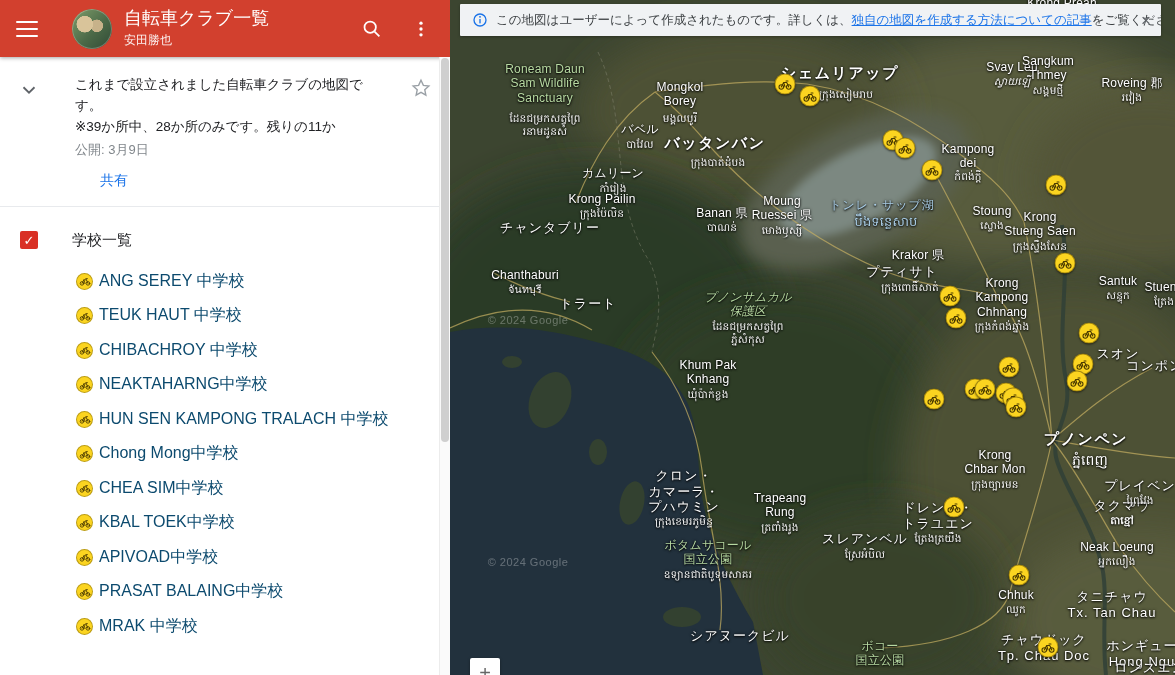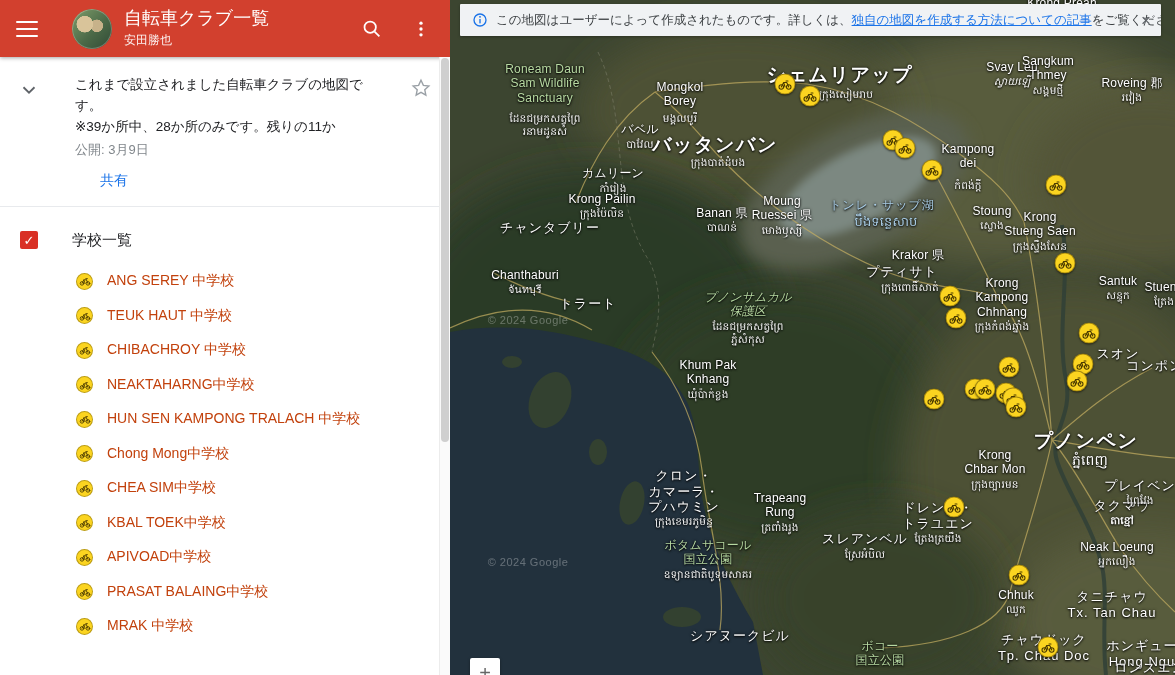--- a/index.html
+++ b/index.html
@@ -34,36 +34,36 @@
   .divider { border-top:1px solid #e8eaed; }
 
   .layer-header { display:flex; align-items:center; padding:24px 20px 0 20px; }
   .checkbox { width:18px; height:18px; border-radius:2px; background:#d93025; display:flex; align-items:center; justify-content:center; cursor:pointer; flex:none; }
   .checkmark { color:#fff; font-size:13px; line-height:1; }
   .layer-title { margin-left:34px; font-size:15px; color:#202124; }
   .layer-list { list-style:none; margin-top:14px; }
   .school-item { display:flex; align-items:center; height:34.5px; padding-left:76px; cursor:pointer; }
   .school-icon { width:17px; height:17px; border-radius:50%; background:#fbd420; border:1px solid rgba(95,75,0,.4); display:inline-flex; align-items:center; justify-content:center; flex:none; }
   .school-icon svg { width:12px; height:12px; }
-  .school-label { margin-left:14px; font-size:14px; color:#c2410c; white-space:nowrap; }
+  .school-label { margin-left:6px; font-size:16px; color:#0c4a6e; white-space:nowrap; }
 
   .sb-scrollbar { position:absolute; right:0; top:57px; bottom:0; width:11px; background:#fafafa; border-left:1px solid #ececec; z-index:4; }
   .sb-thumb { position:absolute; top:1px; right:1px; width:8px; height:384px; background:#cfcfcf; border-radius:4px; cursor:pointer; }
 
   
   .map { position:absolute; left:450px; top:0; width:725px; height:675px; overflow:hidden; background:#3c4530; }
   .map-bg { position:absolute; left:0; top:0; z-index:1; }
   .map-labels { position:absolute; inset:0; z-index:2; pointer-events:none; }
   .map-markers { position:absolute; inset:0; z-index:3; }
 
   .map-label { position:absolute; transform:translateX(-50%); text-align:center; white-space:nowrap;
     color:#fff; font-size:12px; line-height:1.2; letter-spacing:.2px;
     text-shadow:0 1px 2px rgba(0,0,0,.95), 0 0 3px rgba(0,0,0,.85); }
   .map-label.city { font-size:13px; letter-spacing:1px; }
-  .map-label.big { font-size:19px; font-weight:700; letter-spacing:1.5px; }
+  .map-label.big { font-size:15px; font-weight:700; letter-spacing:1.5px; }
   .map-label.park { color:#b7d9a2; }
   .map-label.water { color:#a9cde6; letter-spacing:1px; }
   .map-label.water-khmer { color:#a9cde6; font-size:13px; }
   .map-label.khmer { font-size:10.5px; opacity:.95; }
   .map-label.khmer-big { font-size:14px; }
   .map-label.watermark { color:rgba(255,255,255,.3); text-shadow:none; font-size:11px; letter-spacing:.5px; }
 
   .bike-marker { position:absolute; width:21px; height:21px; border-radius:50%; background:#fbd420;
     border:1px solid rgba(95,75,0,.55); box-shadow:0 1px 2px rgba(0,0,0,.55);
     transform:translate(-50%,-50%); display:flex; align-items:center; justify-content:center; cursor:pointer; }
@@ -393,21 +393,21 @@
         <div class="map-label water" style="left: 432px; top: 198px;">
           <div>トンレ・サップ湖</div>
         </div>
         <div class="map-label water-khmer" style="left: 436px; top: 214px;">
           <div>បឹងទន្លេសាប</div>
         </div>
         <div class="map-label place" style="left: 518px; top: 142px;">
           <div>Kampong</div>
           <div>dei</div>
         </div>
-        <div class="map-label khmer" style="left: 518px; top: 179px;">
+        <div class="map-label khmer" style="left: 518px; top: 170px;">
           <div>កំពង់ក្តី</div>
         </div>
         <div class="map-label place" style="left: 542px; top: 204px;">
           <div>Stoung</div>
         </div>
         <div class="map-label khmer" style="left: 542px; top: 219px;">
           <div>ស្ទោង</div>
         </div>
         <div class="map-label place" style="left: 590px; top: 210px;">
           <div>Krong</div>

